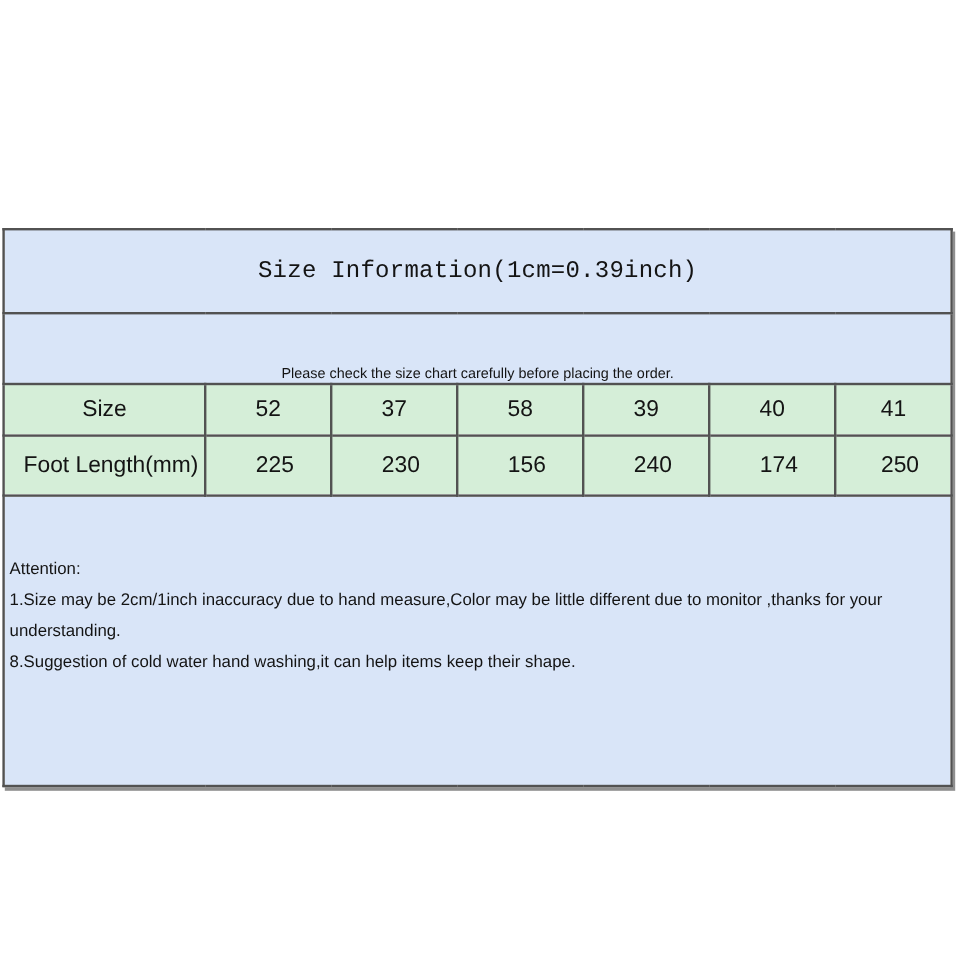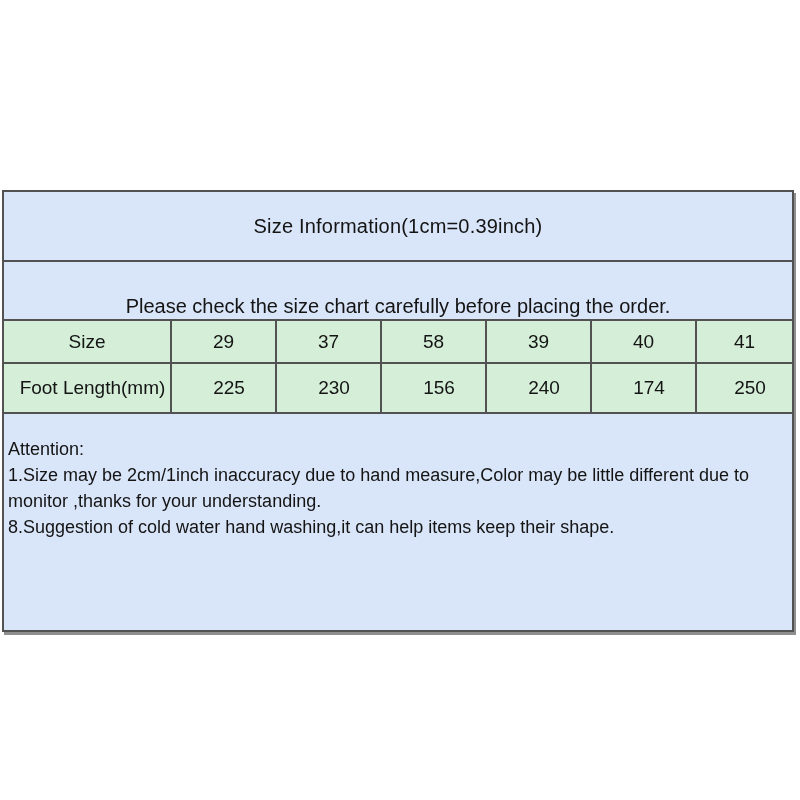--- a/index.html
+++ b/index.html
@@ -30,46 +30,47 @@
     border: 2px solid #525252;
     overflow: hidden;
   }
   tr.title-row td {
     height: 66px;
     background: #d9e5f8;
     text-align: center;
     vertical-align: middle;
     font-size: 20px;
     letter-spacing: 0.2px;
+    font-family: Liberation Mono, monospace;
   }
   tr.notice-row td {
     height: 56px;
     background: #d9e5f8;
     text-align: center;
     vertical-align: bottom;
-    font-size: 20px;
+    font-size: 12px;
     padding: 0 0 1px 0;
   }
   tr.green-row td {
     background: #d5eed8;
     text-align: center;
     vertical-align: middle;
     font-size: 19px;
     margin-top: 23px;
   }
   tr.size-row td { height: 39px; }
   tr.foot-row td { height: 46px; padding-left: 12px; }
   tr.attention-row td {
     height: 194px;
     background: #d9e5f8;
     vertical-align: top;
     text-align: left;
-    font-size: 18px;
+    font-size: 14px;
     line-height: 26px;
-    padding: 22px 4px 0 4px;
+    padding: 46px 4px 0 4px;
   }
   .attention-block div {
     white-space: normal;
     word-wrap: break-word;
   }
 </style>
 </head>
 <body>
 
 <div class="canvas">
@@ -85,21 +86,21 @@
     </colgroup>
     <tbody>
       <tr class="title-row">
         <td colspan="7">Size Information(1cm=0.39inch)</td>
       </tr>
       <tr class="notice-row">
         <td colspan="7">Please check the size chart carefully before placing the order.</td>
       </tr>
       <tr class="green-row size-row">
         <td>Size</td>
-        <td>29</td>
+        <td>52</td>
         <td>37</td>
         <td>58</td>
         <td>39</td>
         <td>40</td>
         <td>41</td>
       </tr>
       <tr class="green-row foot-row">
         <td>Foot Length(mm)</td>
         <td>225</td>
         <td>230</td>

